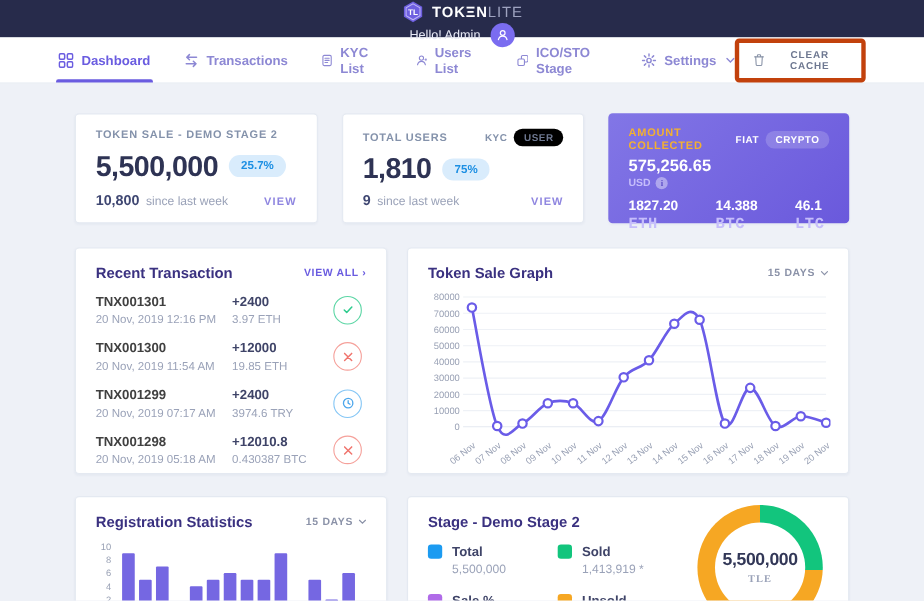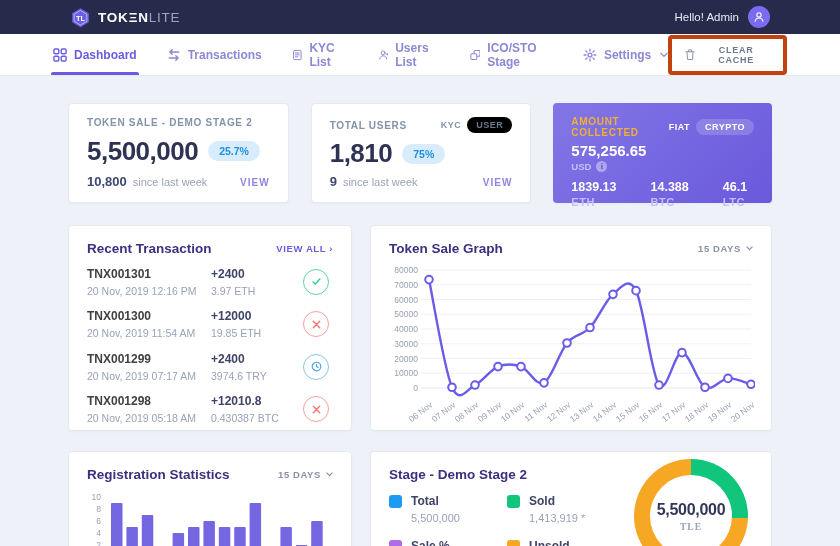--- a/index.html
+++ b/index.html
@@ -1,21 +1,21 @@
 <!DOCTYPE html>
 <html><head>
 <meta charset="utf-8">
 <style>
   * { margin:0; padding:0; box-sizing:border-box; }
   html,body { width:840px; height:546px; }
   body { font-family:"Liberation Sans","DejaVu Sans",sans-serif; background:#eef1f7; }
   .app { position:relative; width:840px; height:546px; overflow:hidden; background:#eef1f7; }
 
   
-  .topbar { height:34px; background:#272b4b; display:flex; align-items:center; justify-content:space-between; padding:0 70px; }
+  .topbar { height:34px; background:#272b4b; display:flex; align-items:center; justify-content:space-between; padding:0 70px;flex-direction:column; }
   .brand { display:flex; align-items:center; gap:7px; }
   .brand-mark { width:21px; height:21px; }
   .brand-text { font-size:13.5px; font-weight:bold; color:#ffffff; letter-spacing:0.8px; }
   .brand-text .lite { color:#9fa3c0; font-weight:normal; }
   .user { display:flex; align-items:center; gap:9px; cursor:pointer; }
   .user-name { font-size:11.5px; color:#e8eaf6; }
   .avatar { width:22px; height:22px; border-radius:50%; background:#7a6cf0; display:flex; align-items:center; justify-content:center; }
 
   
   .navbar { height:42px; background:#ffffff; border-bottom:1px solid #e4e9f1; display:flex; align-items:center; justify-content:space-between; padding:0 53px; }
@@ -51,21 +51,21 @@
 
   .purple-card { background:linear-gradient(135deg,#8276e6 0%,#6a59dc 100%); border:none; color:#fff; }
   .purple-card .stat-label { color:#f3b031; }
   .purple-card .toggle { color:#fff; }
   .purple-card .toggle .pill { background:rgba(255,255,255,0.18); color:#fff; }
   .usd-value { font-size:15px; font-weight:bold; color:#fff; margin-top:4px; }
   .usd-unit { display:flex; align-items:center; gap:5px; font-size:9.5px; font-weight:bold; color:#c6befb; margin-top:2px; }
   .info-dot { width:11px; height:11px; border-radius:50%; background:rgba(255,255,255,0.4); color:#5f50c8; font-size:8px; font-weight:bold; display:inline-flex; align-items:center; justify-content:center; font-family:"Liberation Serif",serif; cursor:pointer; }
   .crypto-row { display:flex; gap:34px; margin-top:8px; }
   .crypto-val { font-size:12.5px; font-weight:bold; color:#fff; }
-  .crypto-unit { font-size:11px; font-weight:bold; letter-spacing:0.5px; color:#c6befb; margin-top:2px; }
+  .crypto-unit { font-size:14px; font-weight:bold; letter-spacing:0.5px; color:#c6befb; margin-top:2px;font-family:Liberation Mono, monospace; }
 
   
   .panel-tx, .panel-bars { width:284px; flex:none; }
   .panel-line, .panel-stage { width:402px; flex:none; }
   .panel { height:206px; padding:15px 18px; }
   .panel-head { display:flex; align-items:center; justify-content:space-between; }
   .panel-title { font-size:13.5px; font-weight:bold; color:#3a3180; }
   .link-small { font-size:9.5px; font-weight:bold; letter-spacing:0.6px; color:#6a5ce0; cursor:pointer; text-decoration:none; }
   .range-dd { display:flex; align-items:center; gap:5px; font-size:9.5px; font-weight:bold; letter-spacing:0.6px; color:#8b92a8; cursor:pointer; }
 
@@ -229,21 +229,21 @@
         </div>
         <div>
           <div class="usd-value">575,256.65</div>
           <div class="usd-unit">
             <span>USD</span>
             <span class="info-dot">i</span>
           </div>
         </div>
         <div class="crypto-row">
           <div>
-            <div class="crypto-val">1839.13</div>
+            <div class="crypto-val">1827.20</div>
             <div class="crypto-unit">ETH</div>
           </div>
           <div>
             <div class="crypto-val">14.388</div>
             <div class="crypto-unit">BTC</div>
           </div>
           <div>
             <div class="crypto-val">46.1</div>
             <div class="crypto-unit">LTC</div>
           </div>

